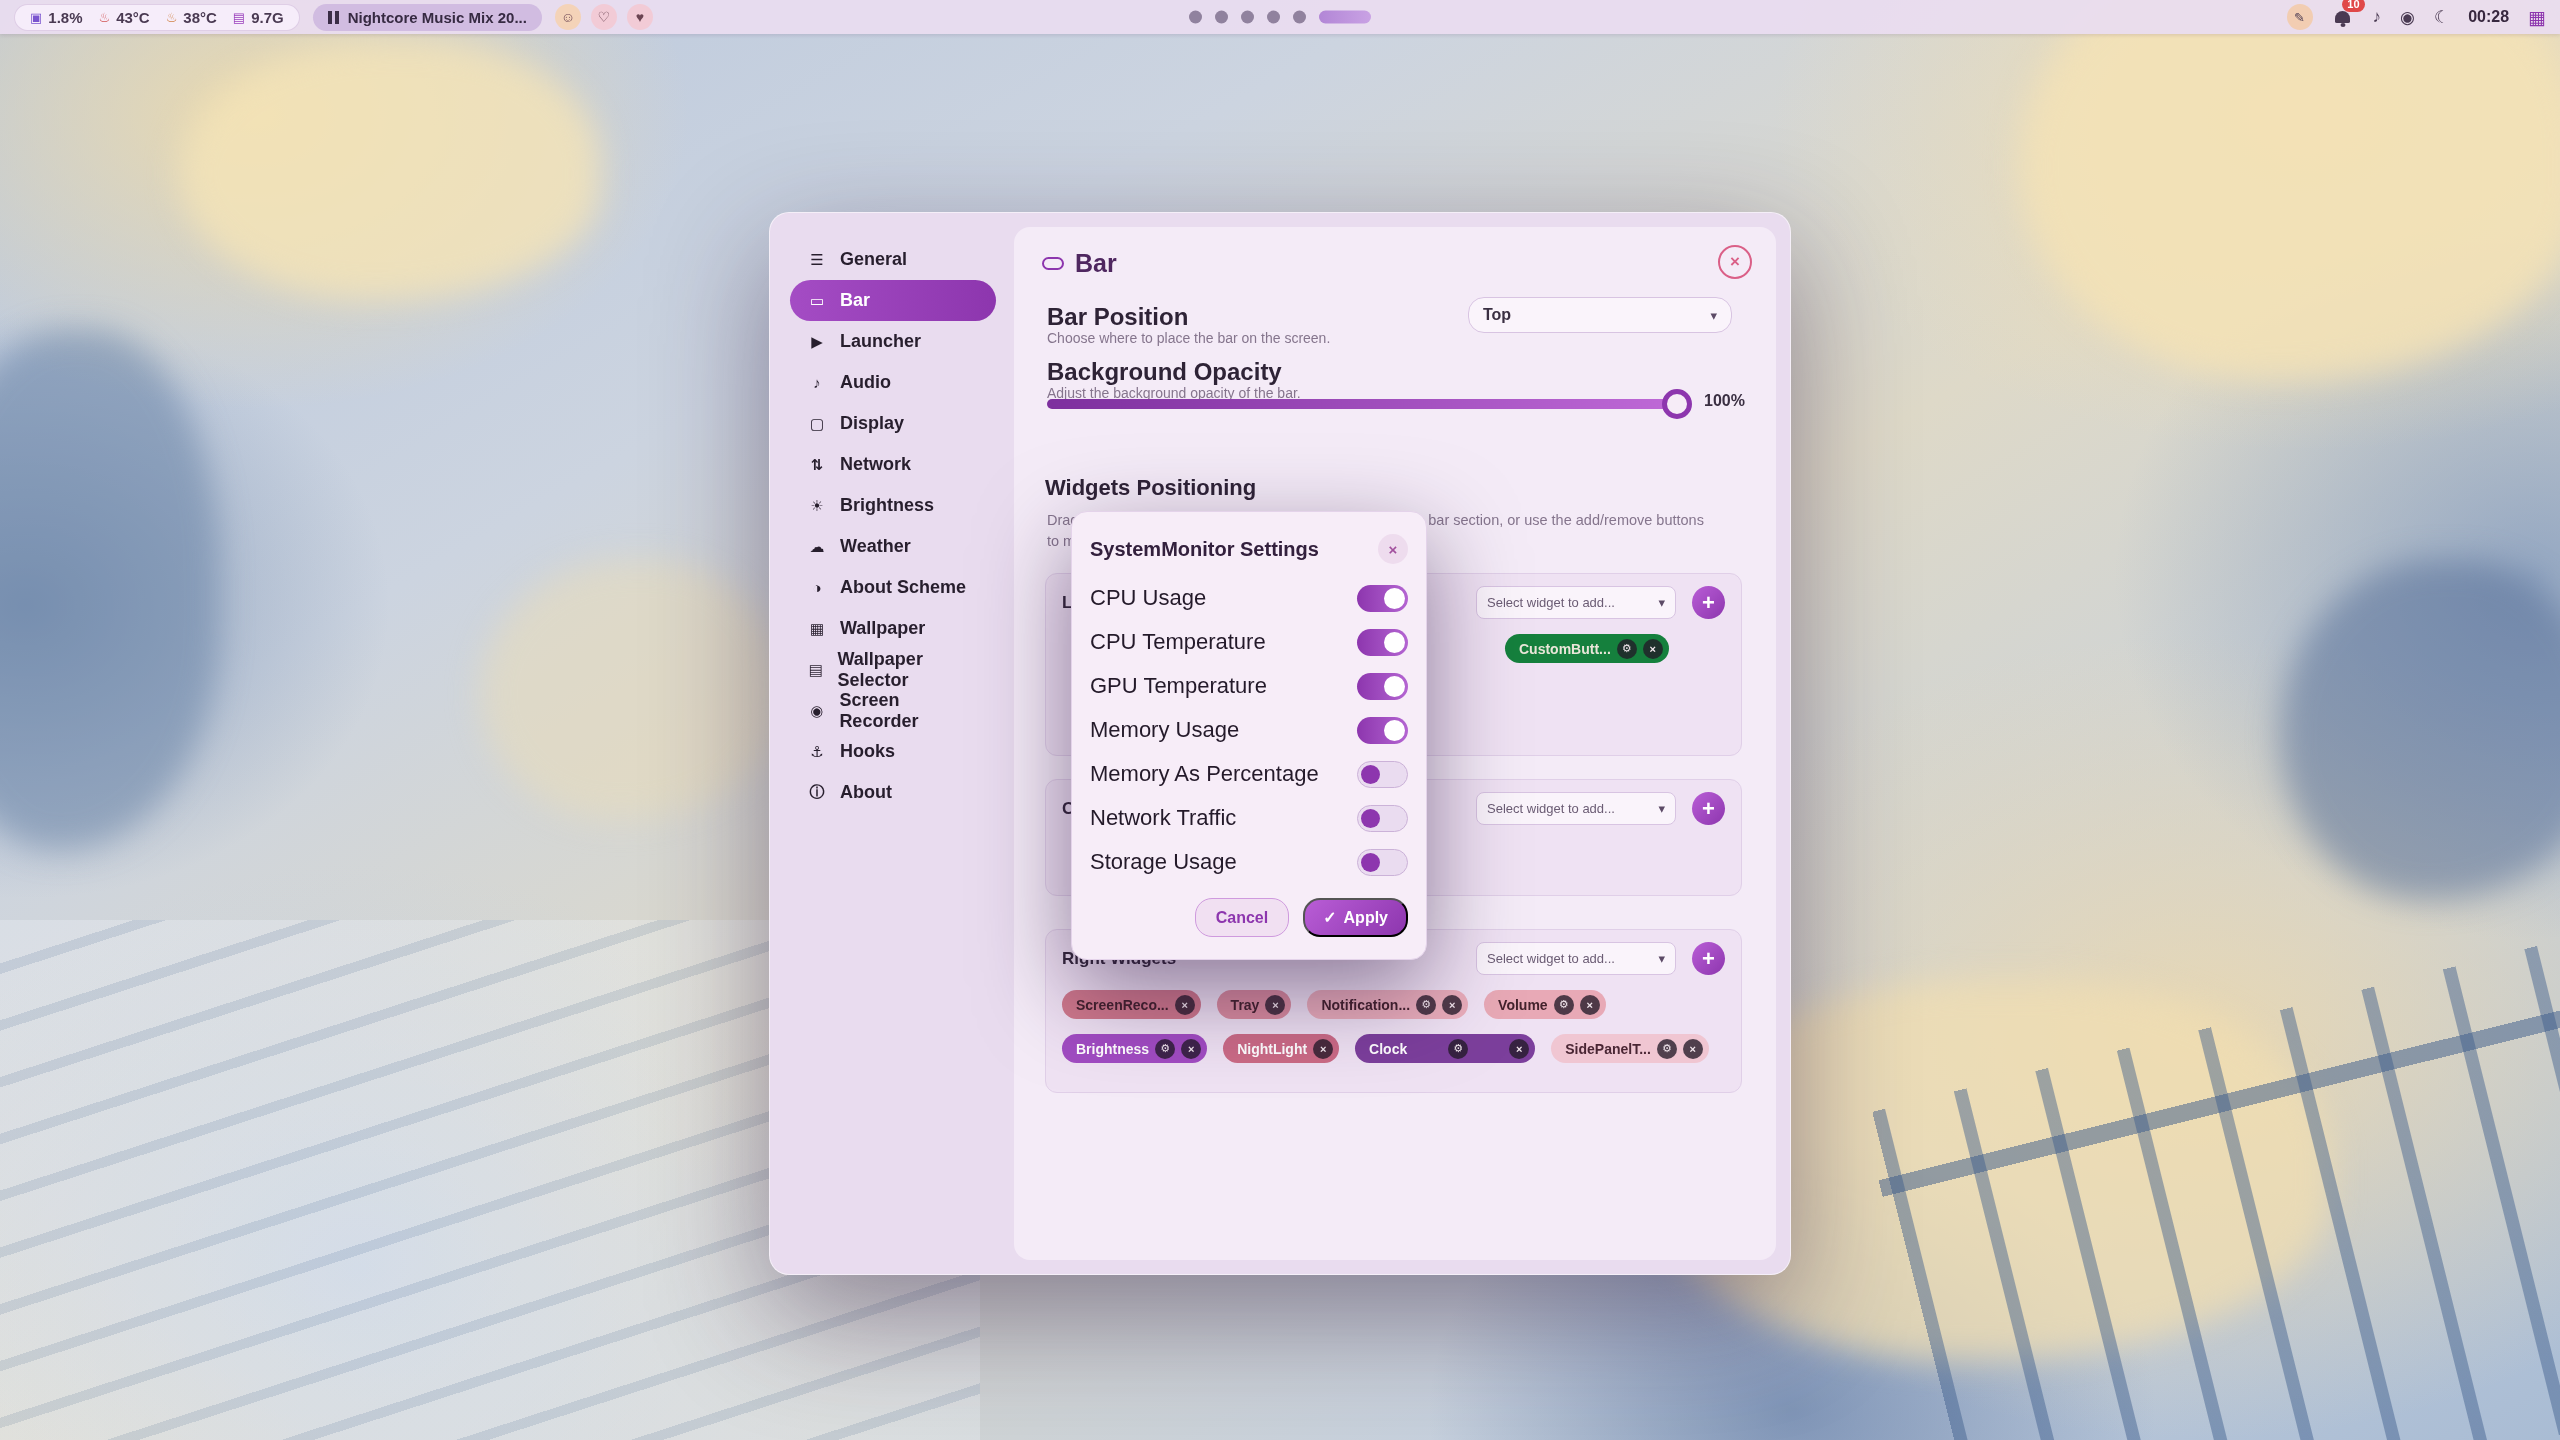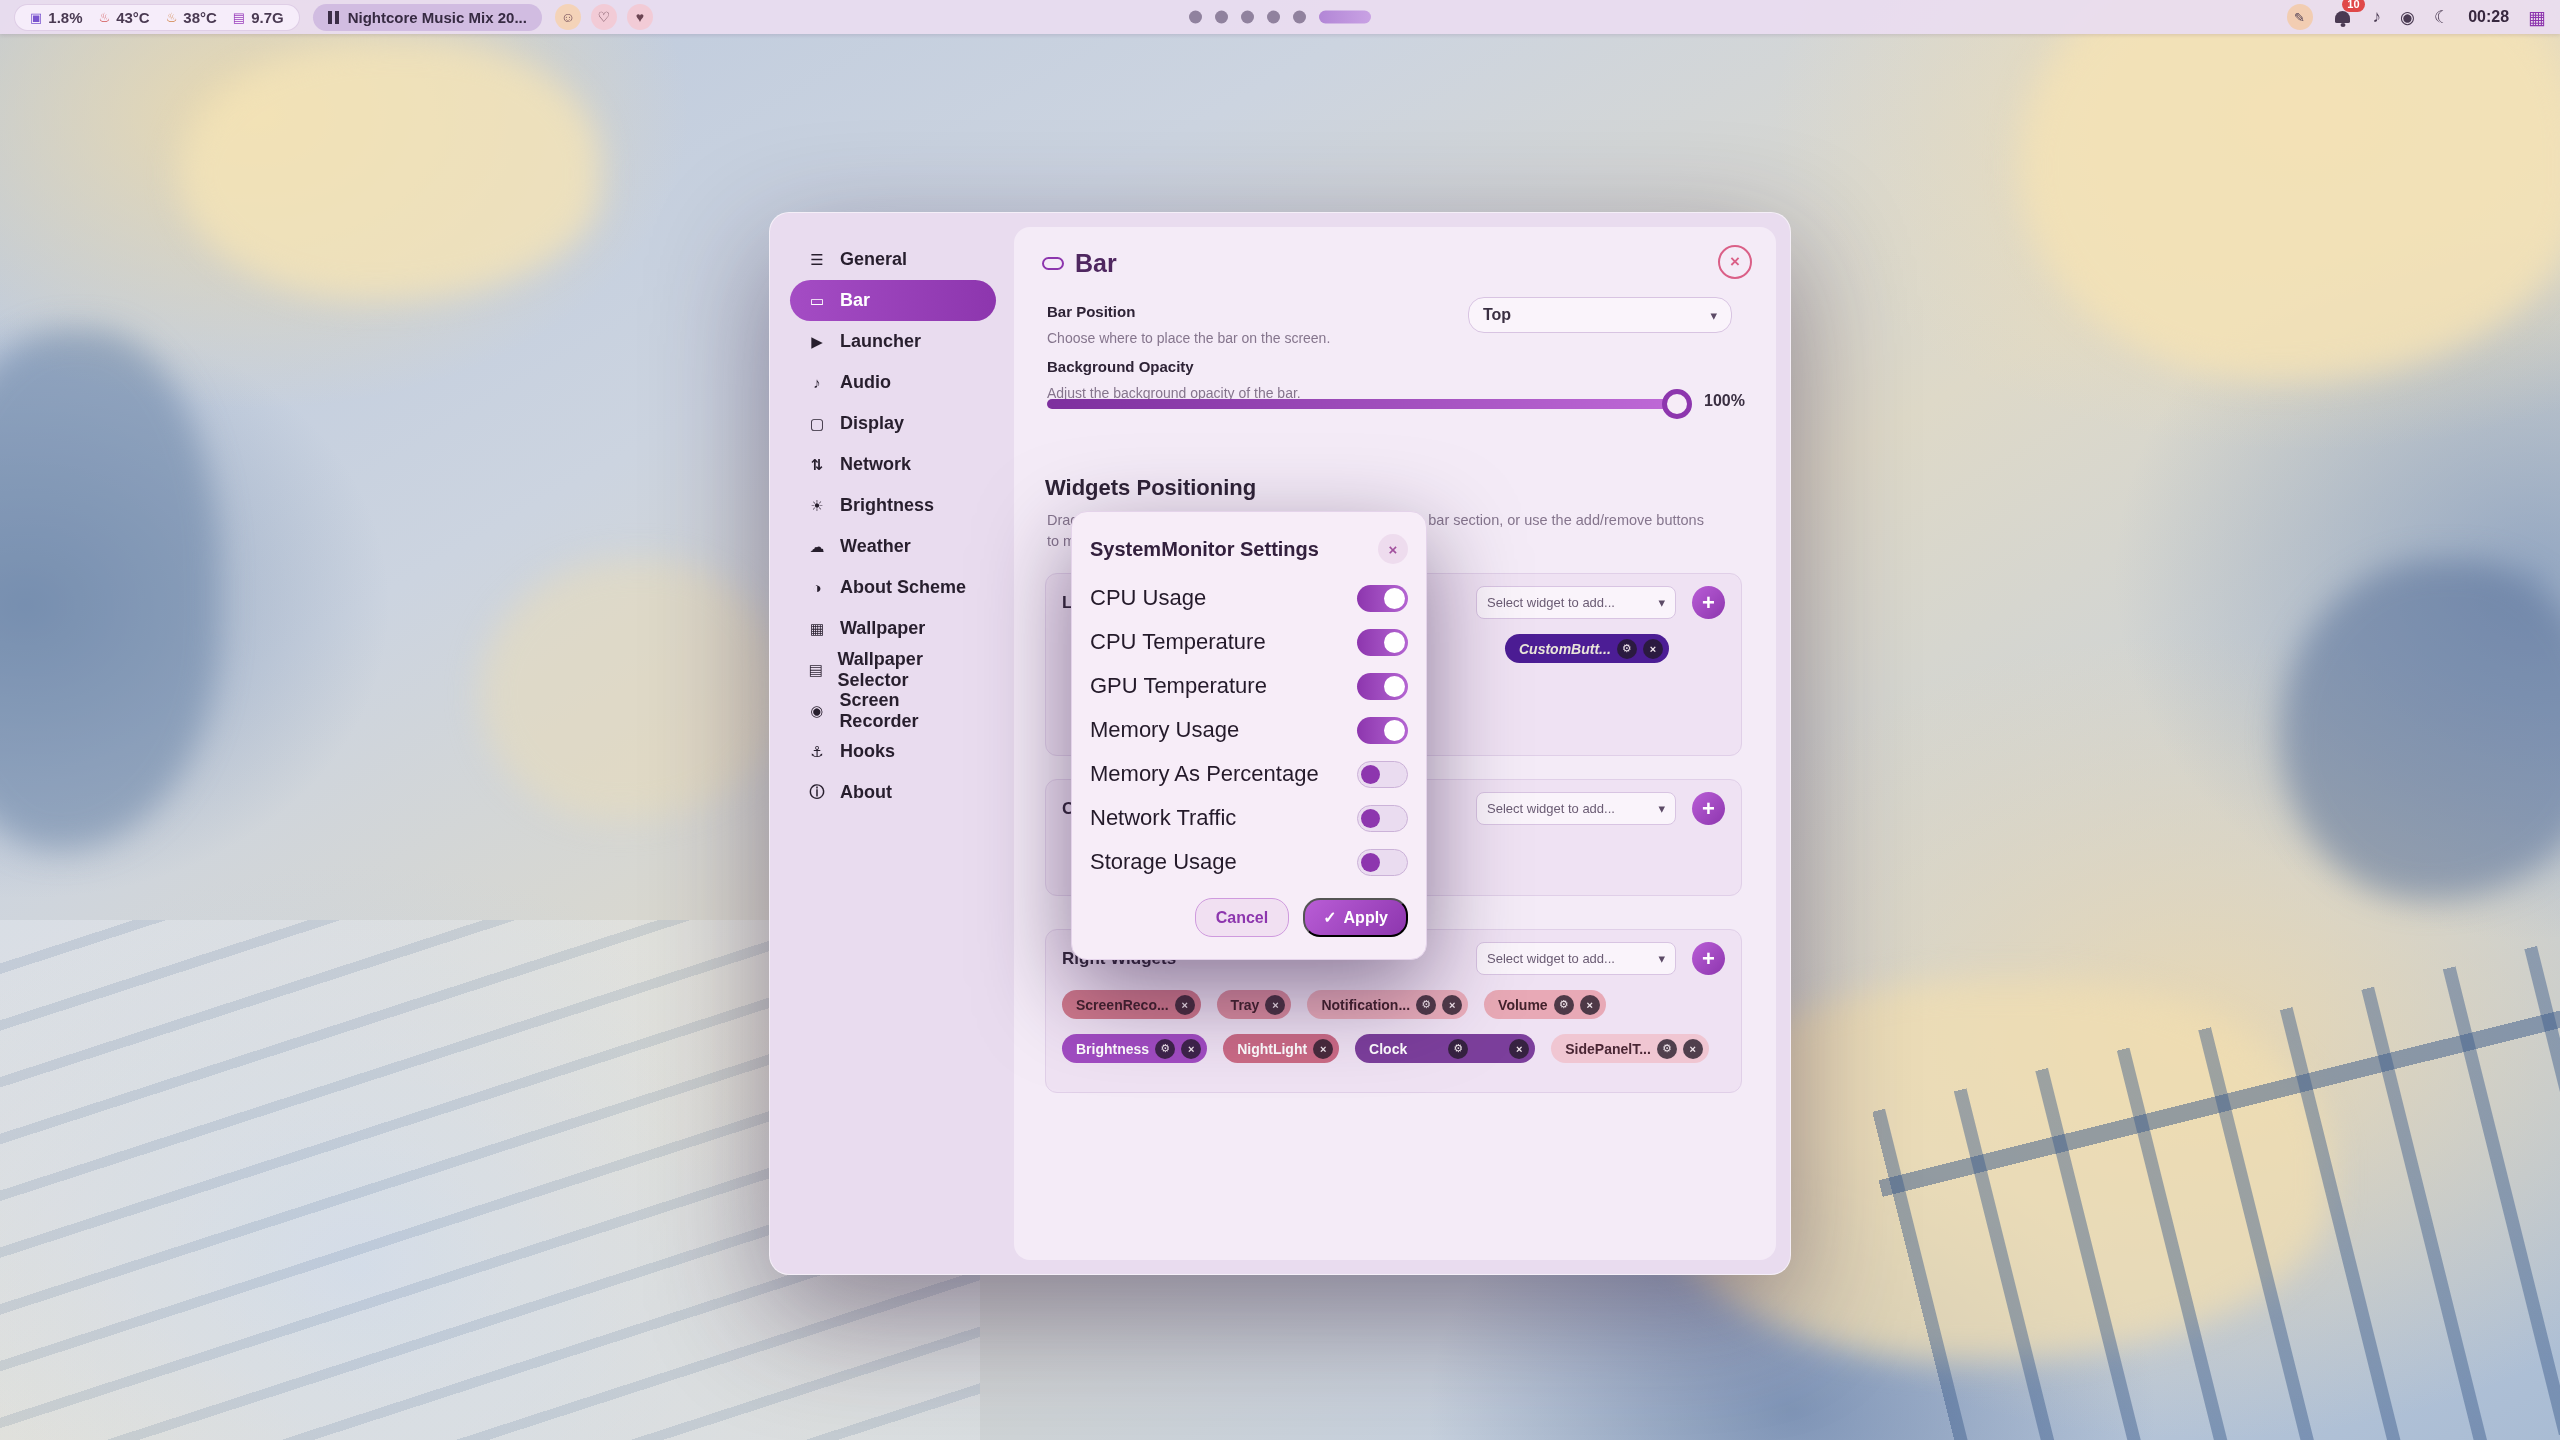--- a/index.html
+++ b/index.html
@@ -69,21 +69,21 @@
   .side-item.active{background:linear-gradient(90deg,#a44cc4,#8d36ae);color:#fff}
   .side-icon{width:20px;font-size:15px;text-align:center}
   .content{flex:1;background:#f4ebf7;border-radius:16px;position:relative;overflow:hidden}
 
   .c-header{position:absolute;left:28px;top:22px;display:flex;align-items:center;gap:11px;
     font-size:25px;font-weight:700;color:#4f2760}
   .bar-ic{width:22px;height:13px;border:2.5px solid #8d36ae;border-radius:7px}
   .c-close{position:absolute;right:24px;top:18px;width:34px;height:34px;border-radius:50%;
     border:2.5px solid #da5f87;color:#da5f87;display:grid;place-items:center;font-size:17px;font-weight:700}
 
-  .lbl{position:absolute;font-size:15px;font-weight:700;color:#2e2336}
+  .lbl{position:absolute;font-size:24px;font-weight:700;color:#2e2336}
   .desc{position:absolute;font-size:14px;color:#85758d}
   .lbl-pos{left:33px;top:76px}.desc-pos{left:33px;top:103px}
   .dd{position:absolute;left:454px;top:70px;width:264px;height:36px;background:#faf4fb;
     border:1px solid #d8c4e2;border-radius:16px;display:flex;align-items:center;justify-content:space-between;
     padding:0 14px;font-size:16px;color:#3a2f42;font-weight:600}
   .dd-caret{color:#5c4a66;font-size:13px}
   .lbl-op{left:33px;top:131px}.desc-op{left:33px;top:158px}
   .slider{position:absolute;left:33px;top:172px;width:641px;height:10px;border-radius:5px;
     background:linear-gradient(90deg,#7d2f9e,#c06ad8)}
   .slider-knob{position:absolute;right:-4px;top:50%;transform:translateY(-50%);width:30px;height:30px;
@@ -287,21 +287,21 @@
         <div class="wsec" data-name="widget-section-left">
           <div class="wsec-head">
             <div class="wsec-label" data-name="widget-section-label">Left Widgets</div>
             <div class="wsec-dd" data-name="add-widget-dropdown">
               <span class="dd-text" data-name="add-widget-placeholder">Select widget to add...</span>
               <span class="dd-caret" data-name="chevron-down-icon">▾</span>
             </div>
             <div class="wsec-plus" data-name="add-widget-button">+</div>
           </div>
           <div class="chip-row">
-            <div class="chip" data-name="widget-chip-custombutt" style="background: #4c1d95; color: rgb(234, 230, 217); font-style: italic;">
+            <div class="chip" data-name="widget-chip-custombutt" style="background: #15803d; color: rgb(234, 230, 217);">
               <span class="chip-label" data-name="widget-chip-label">CustomButt...</span>
               <span class="chip-btn" data-name="widget-settings-icon">⚙</span>
               <span class="chip-btn" data-name="widget-remove-icon">×</span>
             </div>
           </div>
         </div>
         <div class="wsec" data-name="widget-section-center">
           <div class="wsec-head">
             <div class="wsec-label" data-name="widget-section-label">Center Widgets</div>
             <div class="wsec-dd" data-name="add-widget-dropdown">

